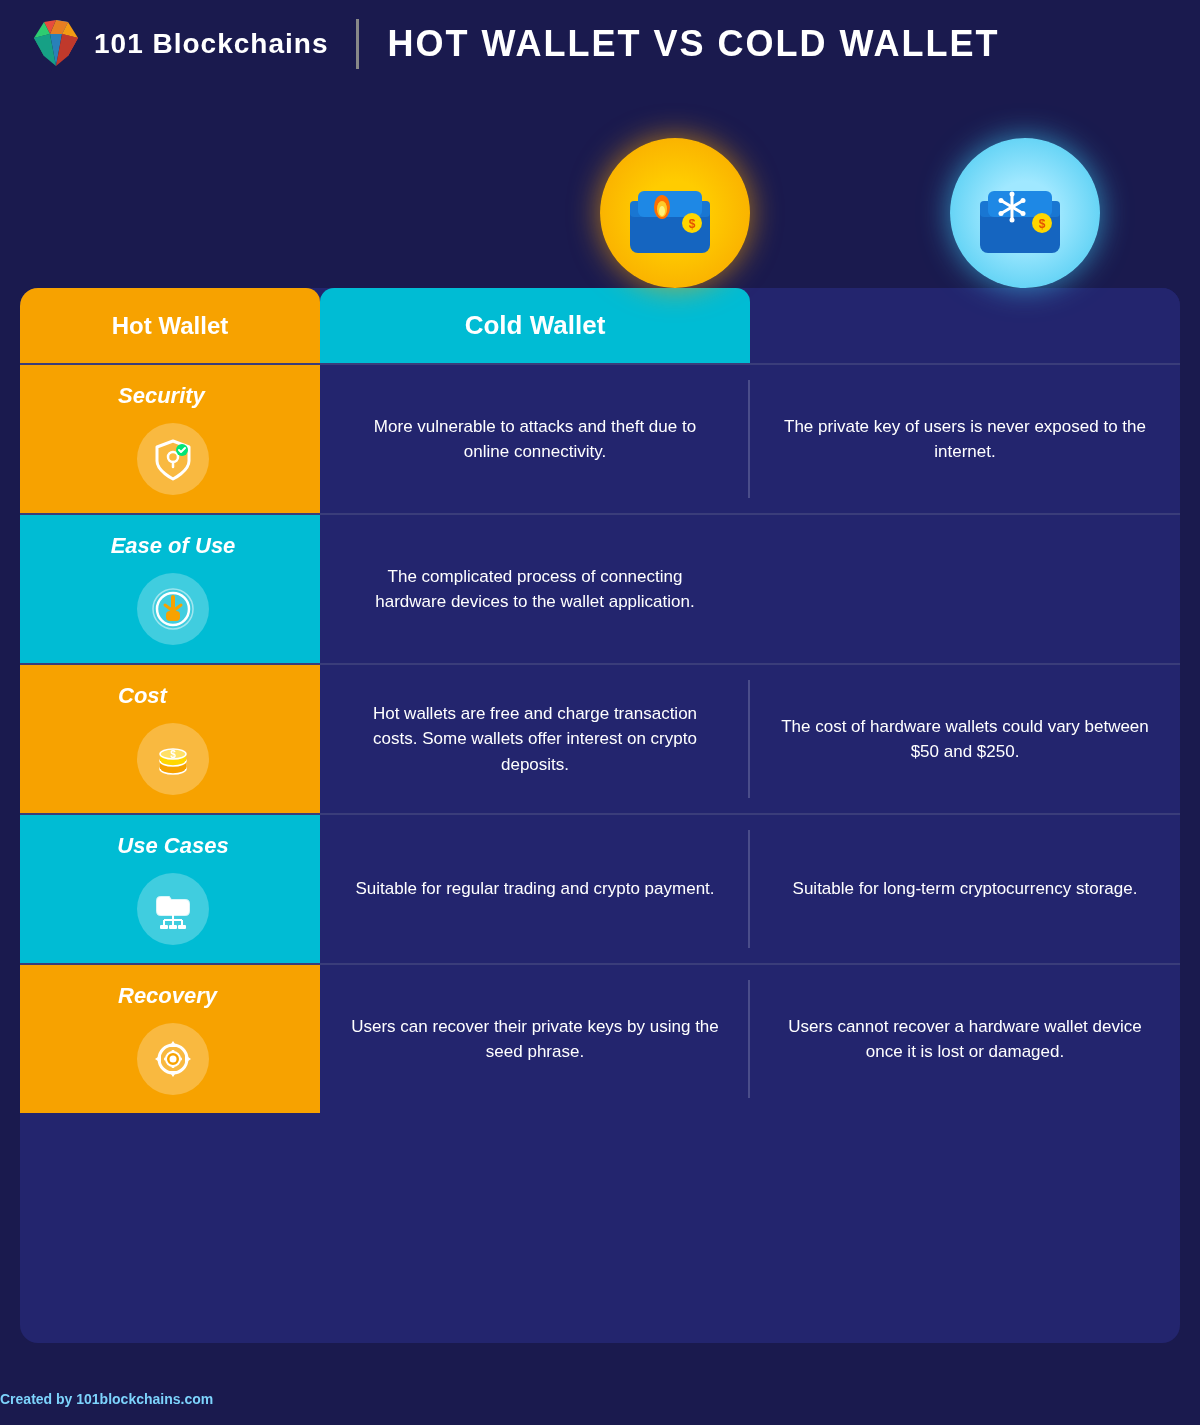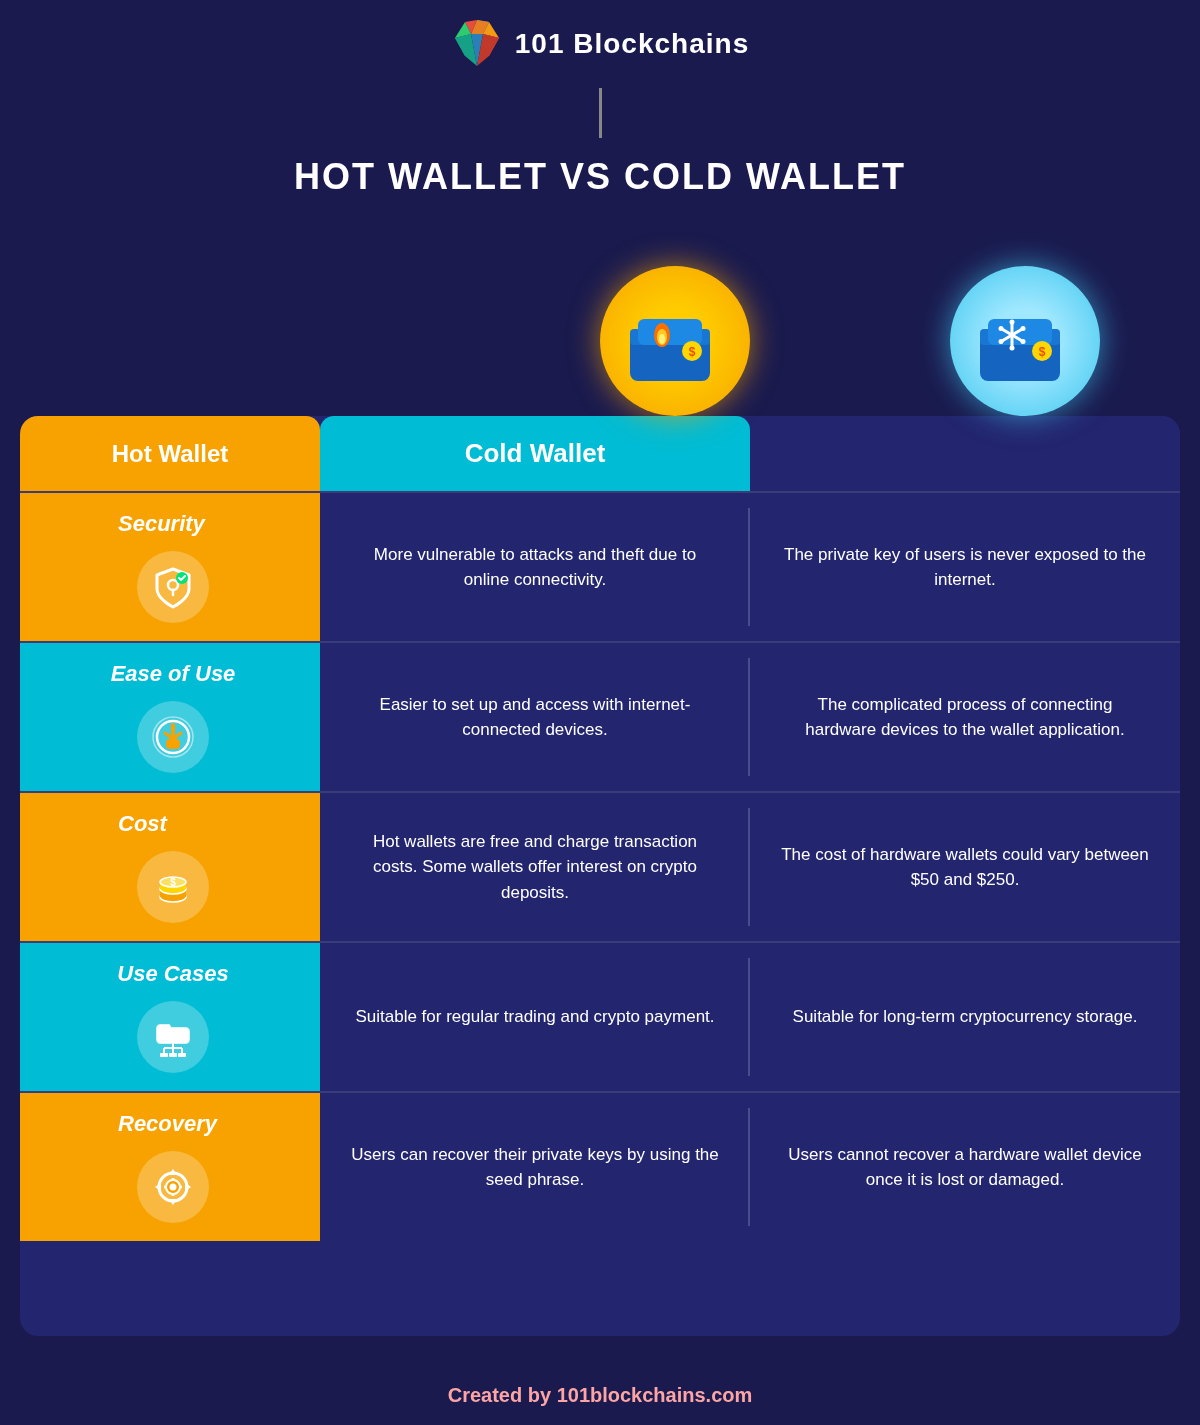--- a/index.html
+++ b/index.html
@@ -12,21 +12,20 @@
       flex-direction: column;
     }
 
     
     .header {
       display: flex;
       align-items: center;
       padding: 18px 30px;
       background: #1a1a4e;
       gap: 18px;
-      flex-direction: column;
     }
     .logo-area {
       display: flex;
       align-items: center;
       gap: 12px;
     }
     .logo-gem {
       width: 52px;
       height: 52px;
     }
@@ -187,23 +186,23 @@
       position: absolute;
       right: 0;
       top: 10%;
       height: 80%;
       width: 2px;
       background: #4a4d8a;
     }
 
     
     .footer {
-      text-align: center;
-      color: #fca5a5;
-      font-size: 20px;
+      text-align: left;
+      color: #7dd3fc;
+      font-size: 14px;
       font-weight: 700;
       padding: 28px 0 18px 0;
     }
   </style>
 </head>
 <body>
 
 <div class="header">
   <div class="logo-area">
 
@@ -310,21 +309,20 @@
 
           <path d="M22 10 L22 24" stroke="#f7a200" stroke-width="4" stroke-linecap="round"></path>
           <path d="M14 18 L22 24 L30 18" stroke="#f7a200" stroke-width="3" fill="none" stroke-linecap="round" stroke-linejoin="round"></path>
 
           <rect x="15" y="24" width="14" height="10" rx="4" fill="#f7a200"></rect>
 
           <circle cx="22" cy="22" r="20" fill="none" stroke="white" stroke-width="1.5" opacity="0.5"></circle>
         </svg>
       </div>
     </div>
-    <div class="hot-cell">Easier to set up and access with internet-connected devices.</div>
     <div class="cold-cell">The complicated process of connecting hardware devices to the wallet application.</div>
   </div>
 
   <div class="row" id="row-cost">
     <div class="criteria-cell" style="background:#f7a200;">
       <span class="criteria-label">Cost</span>
       <div class="criteria-icon-circle">
         <svg width="44" height="44" viewBox="0 0 44 44">
 
           <ellipse cx="22" cy="32" rx="13" ry="5" fill="#f7a200" stroke="white" stroke-width="1.5"></ellipse>

